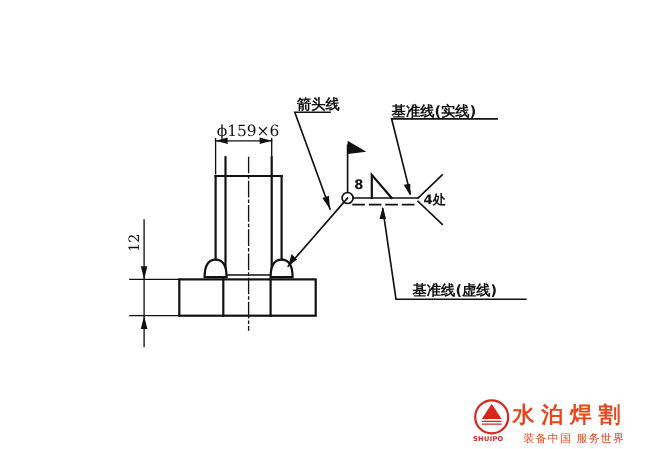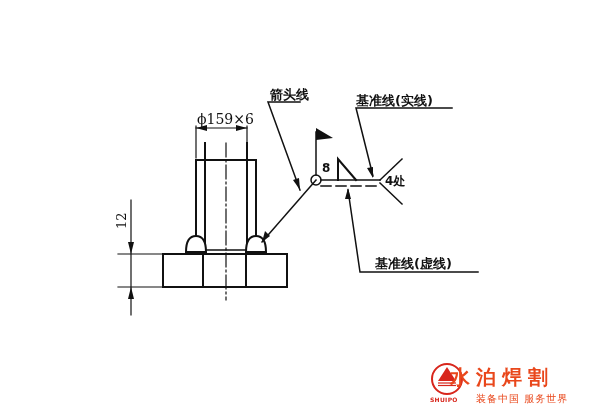--- a/index.html
+++ b/index.html
@@ -1,19 +1,19 @@
 <!DOCTYPE html>
 <html><head>
 <meta charset="utf-8">
 <style>
   html, body { margin: 0; padding: 0; background: #ffffff; }
   body { width: 600px; height: 408px; position: relative; overflow: hidden; font-family: "DejaVu Sans", sans-serif; }
   #drawing { position: absolute; left: 0; top: 0; width: 600px; height: 408px; }
   .brand { position: absolute; left: 430px; top: 362px; width: 170px; height: 46px; }
-  .brand-title { position: absolute; left: 20px; top: 2px; color: #e9471b; font-weight: bold; font-size: 20px; letter-spacing: 6px; white-space: nowrap; font-family: "DejaVu Sans", sans-serif; }
+  .brand-title { position: absolute; left: 36px; top: 2px; color: #e9471b; font-weight: bold; font-size: 20px; letter-spacing: 6px; white-space: nowrap; font-family: "DejaVu Sans", sans-serif; }
   .brand-slogan { position: absolute; left: 46px; top: 30px; color: #e9471b; font-size: 10px; white-space: nowrap; letter-spacing: 1px; }
   .brand-en { position: absolute; left: 0px; top: 34px; color: #d8261c; font-size: 6px; font-weight: bold; letter-spacing: 0.3px; }
 </style>
 </head>
 <body>
 
 <svg id="drawing" viewBox="0 0 600 408" xmlns="http://www.w3.org/2000/svg">
   <g stroke="#111" stroke-width="2" fill="none" stroke-linecap="square">
 
     <line x1="196" y1="160" x2="196" y2="252"></line>

